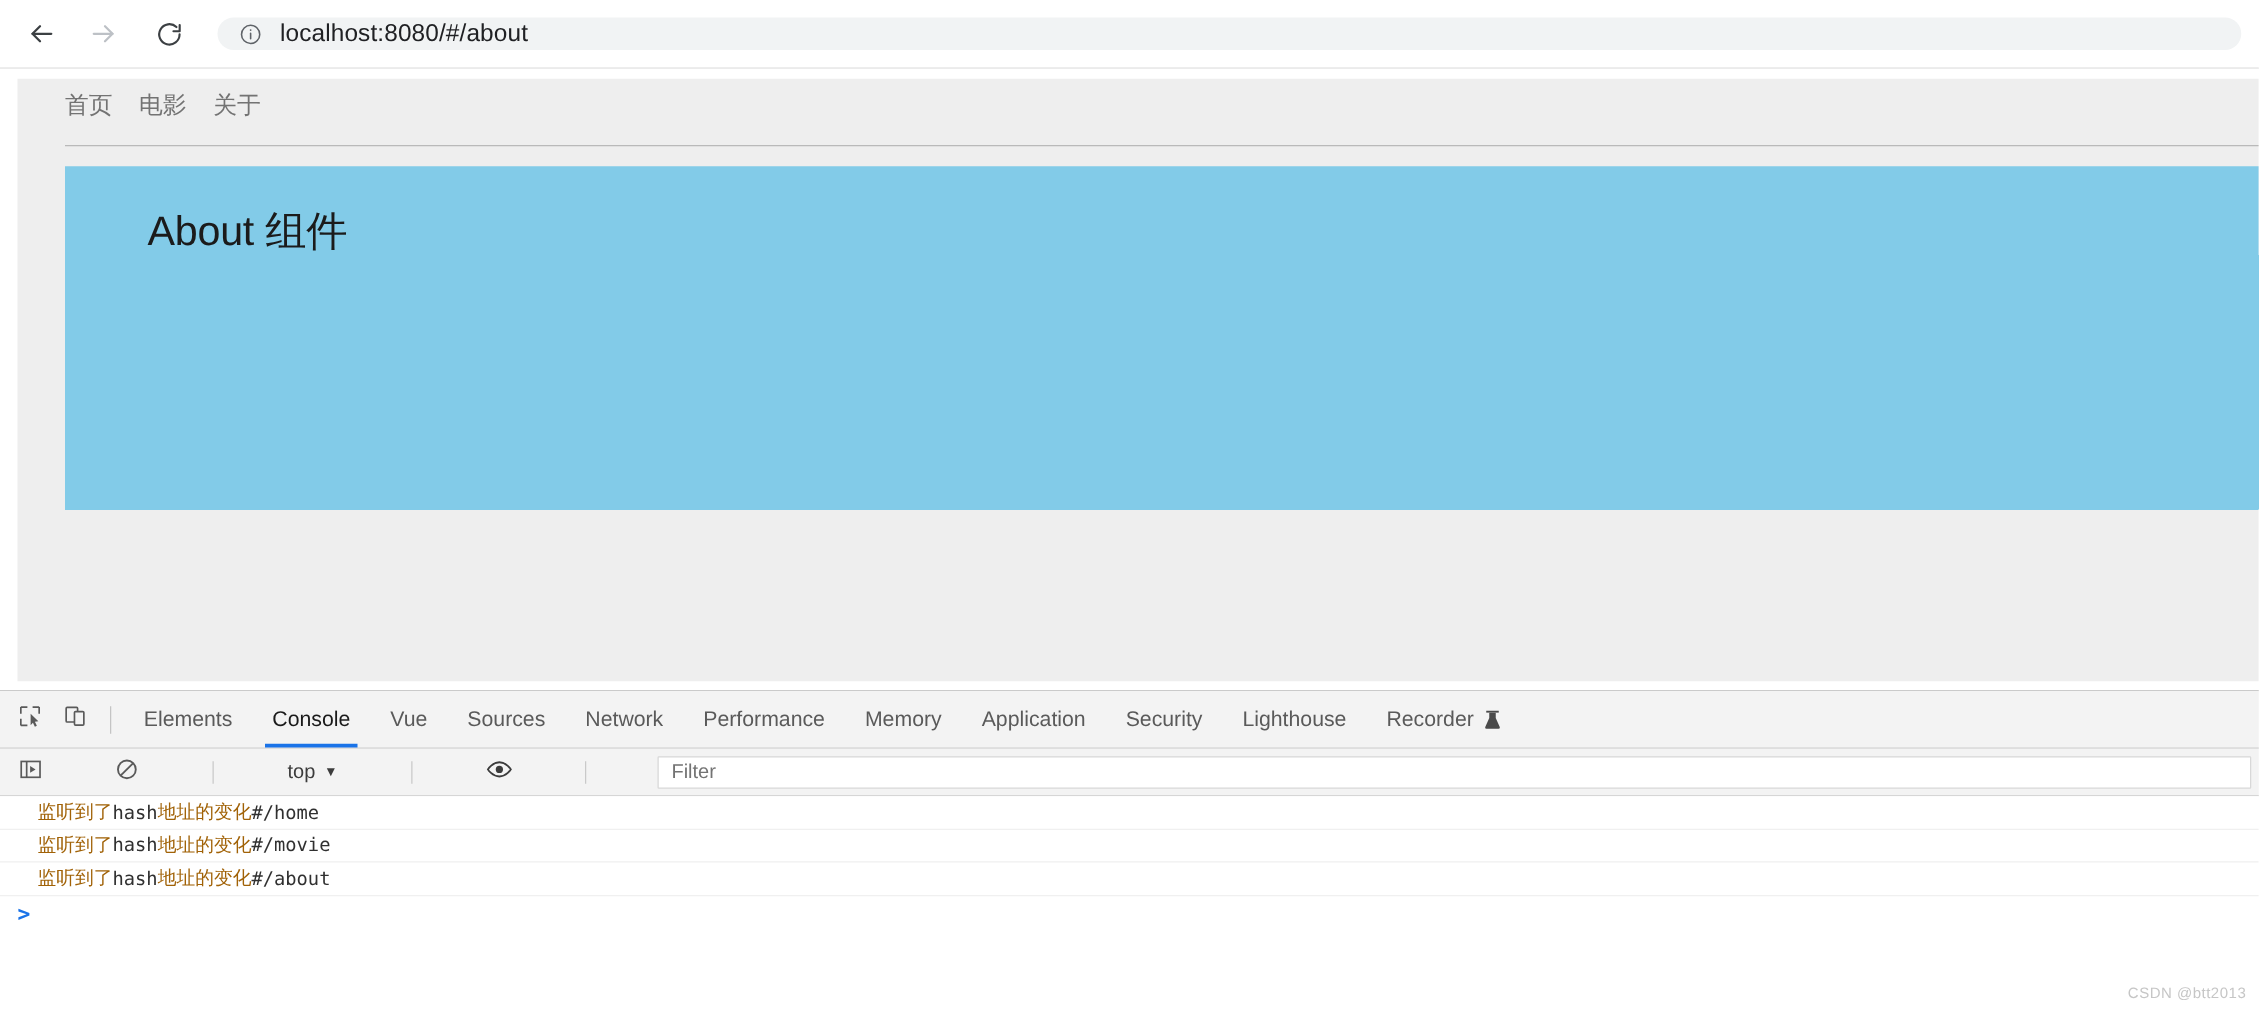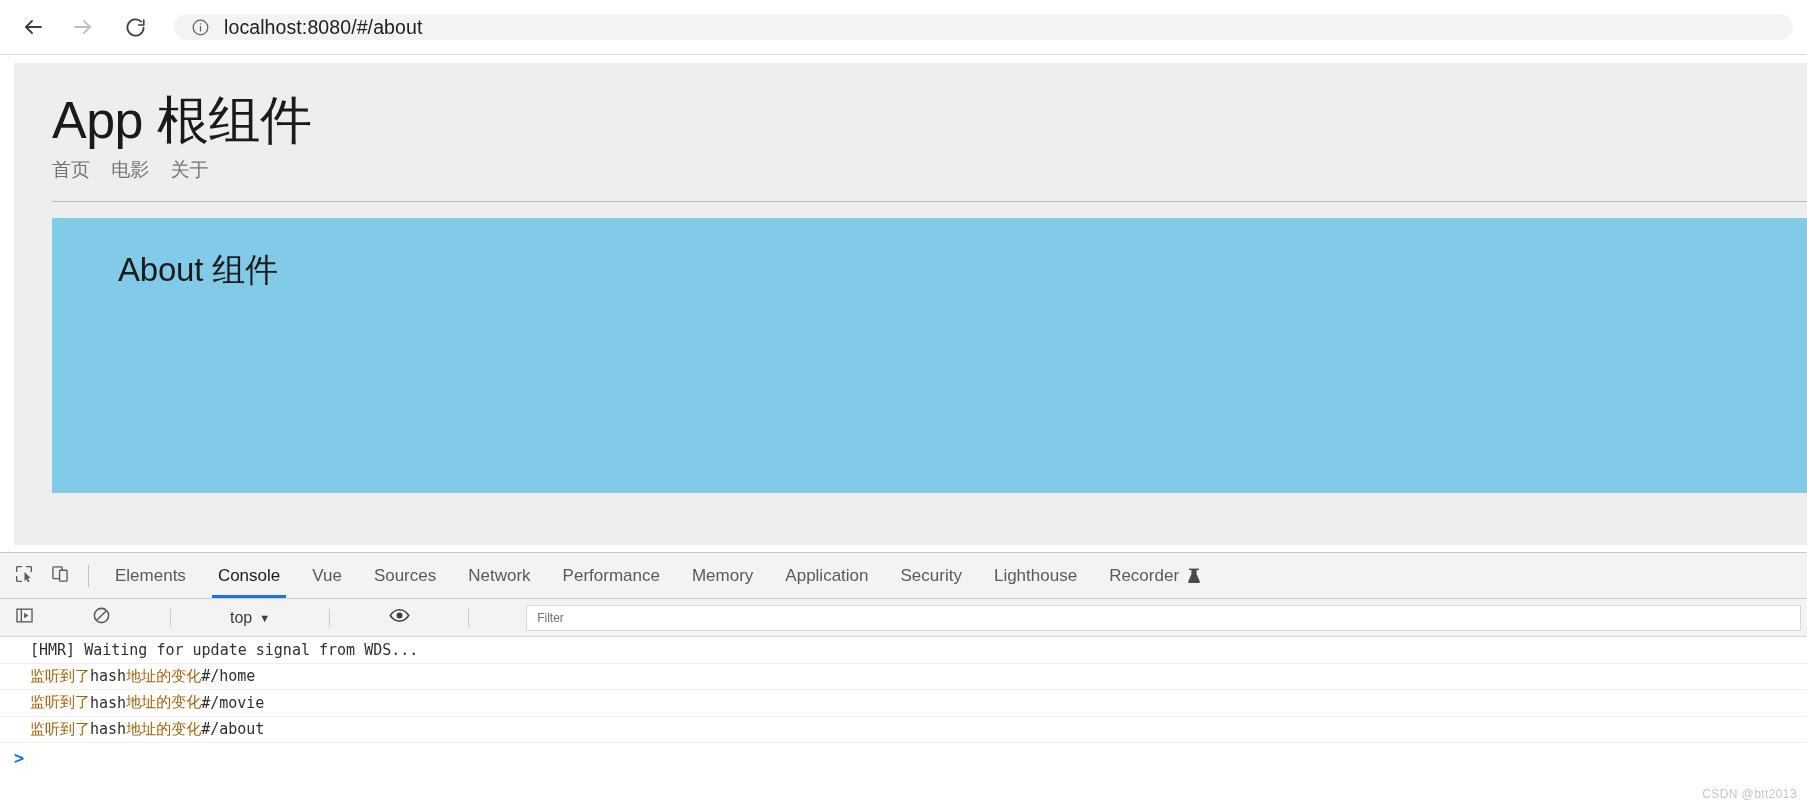--- a/index.html
+++ b/index.html
@@ -199,21 +199,21 @@
     background: #ffffff;
     border: 1px solid #d8d8d8;
     border-radius: 1px;
     display: flex; align-items: center;
     padding: 0 8px;
     cursor: text;
   }
   .fb-filter input {
     border: 0; outline: 0;
     width: 100%;
-    font-size: 12px;
+    font-size: 16px;
     color: #3c3c3c;
     background: transparent;
     font-family: "Liberation Sans", "DejaVu Sans", sans-serif;
   }
   .fb-filter input::placeholder { color: #737373; }
 
   .dt-console {
     flex: 1 1 auto;
     overflow: hidden;
     background: #ffffff;
@@ -292,21 +292,20 @@
         <circle cx="12" cy="7.6" r="0.9" fill="#5f6368" stroke="none"></circle>
       </svg>
     </span>
     <span class="url-text">localhost:8080/#/about</span>
   </div>
 </div>
 
 <div class="viewport">
   <div class="page-body">
 
-    <h1 class="app-title">App 根组件</h1>
 
     <div class="nav-links">
       <a>首页</a>
       <a>电影</a>
       <a>关于</a>
     </div>
 
     <div class="hr-sep"></div>
 
     <div class="about-box">
@@ -401,23 +400,20 @@
 
     <div class="fb-divider"></div>
 
     <div class="fb-filter">
       <input type="text" placeholder="Filter" style="">
     </div>
   </div>
 
   <div class="dt-console">
 
-    <div class="console-row">
-      <span>[HMR] Waiting for update signal from WDS...</span>
-    </div>
 
     <div class="console-row">
       <span class="cn">监听到了</span>
       <span> hash </span>
       <span class="cn">地址的变化</span>
       <span> #/home</span>
     </div>
 
     <div class="console-row">
       <span class="cn">监听到了</span>

